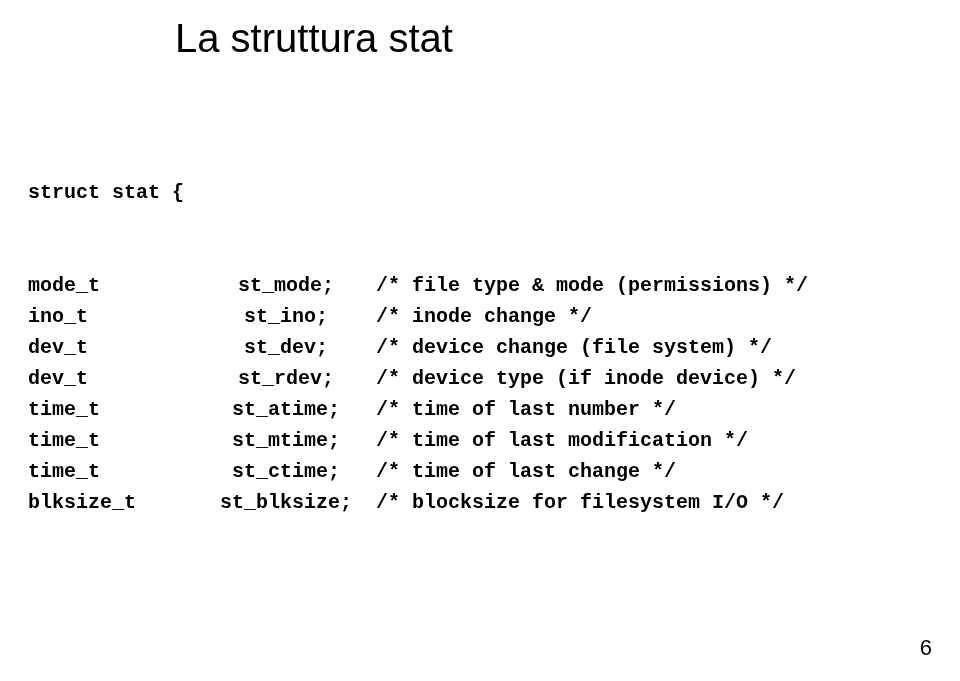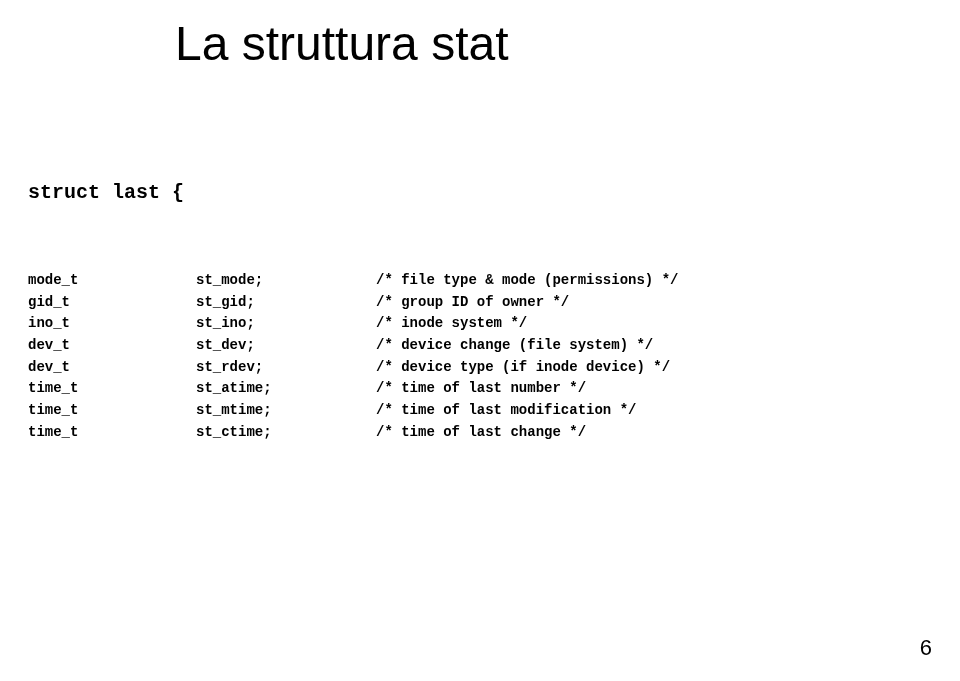--- a/index.html
+++ b/index.html
@@ -15,75 +15,75 @@
   .slide {
     position: relative;
     width: 960px;
     height: 681px;
     box-sizing: border-box;
   }
   .title {
     position: absolute;
     left: 175px;
     top: 16px;
-    font-size: 48px;
+    font-size: 40px;
     font-weight: 400;
     font-family: Verdana, Geneva, sans-serif;
   }
   .code {
     position: absolute;
     left: 28px;
     top: 115px;
     font-family: "Courier New", Courier, monospace;
     font-size: 20px;
     font-weight: bold;
     line-height: 1.55;
     white-space: pre;
   }
   .code table {
     border-collapse: collapse;
   }
   .code td {
     font-family: "Courier New", Courier, monospace;
-    font-size: 14px;
+    font-size: 20px;
     font-weight: bold;
     padding: 0;
     vertical-align: top;
     white-space: pre;
   }
   .indent { padding-left: 48px; }
   .col-type   { width: 168px; }
-  .col-field  { width: 180px; }
+  .col-field  { width: 180px; text-align: center; }
   .col-comment{ }
   .page-num {
     position: absolute;
     right: 28px;
     bottom: 20px;
     font-family: Verdana, Geneva, sans-serif;
     font-size: 22px;
   }
 </style>
 </head>
 <body>
 
 <div class="slide">
 
   <div class="title">La struttura stat</div>
 
   <div class="code">
-    <div>struct last {</div>
+    <div>struct stat {</div>
     <table class="indent">
       <tbody>
         <tr><td class="col-type">mode_t</td><td class="col-field">st_mode;</td><td class="col-comment">/* file type &amp; mode (permissions) */</td></tr>
-        <tr><td class="col-type">gid_t</td><td class="col-field">st_gid;</td><td class="col-comment">/* group ID of owner */</td></tr>
-        <tr><td class="col-type">ino_t</td><td class="col-field">st_ino;</td><td class="col-comment">/* inode system */</td></tr>
+        <tr><td class="col-type">ino_t</td><td class="col-field">st_ino;</td><td class="col-comment">/* inode change */</td></tr>
         <tr><td class="col-type">dev_t</td><td class="col-field">st_dev;</td><td class="col-comment">/* device change (file system) */</td></tr>
         <tr><td class="col-type">dev_t</td><td class="col-field">st_rdev;</td><td class="col-comment">/* device type (if inode device) */</td></tr>
         <tr><td class="col-type">time_t</td><td class="col-field">st_atime;</td><td class="col-comment">/* time of last number */</td></tr>
         <tr><td class="col-type">time_t</td><td class="col-field">st_mtime;</td><td class="col-comment">/* time of last modification */</td></tr>
         <tr><td class="col-type">time_t</td><td class="col-field">st_ctime;</td><td class="col-comment">/* time of last change */</td></tr>
+        <tr><td class="col-type">blksize_t</td><td class="col-field">st_blksize;</td><td class="col-comment">/* blocksize for filesystem I/O */</td></tr>
       </tbody>
     </table>
     
   </div>
 
   <div class="page-num">6</div>
 </div>
 
 </body></html>

